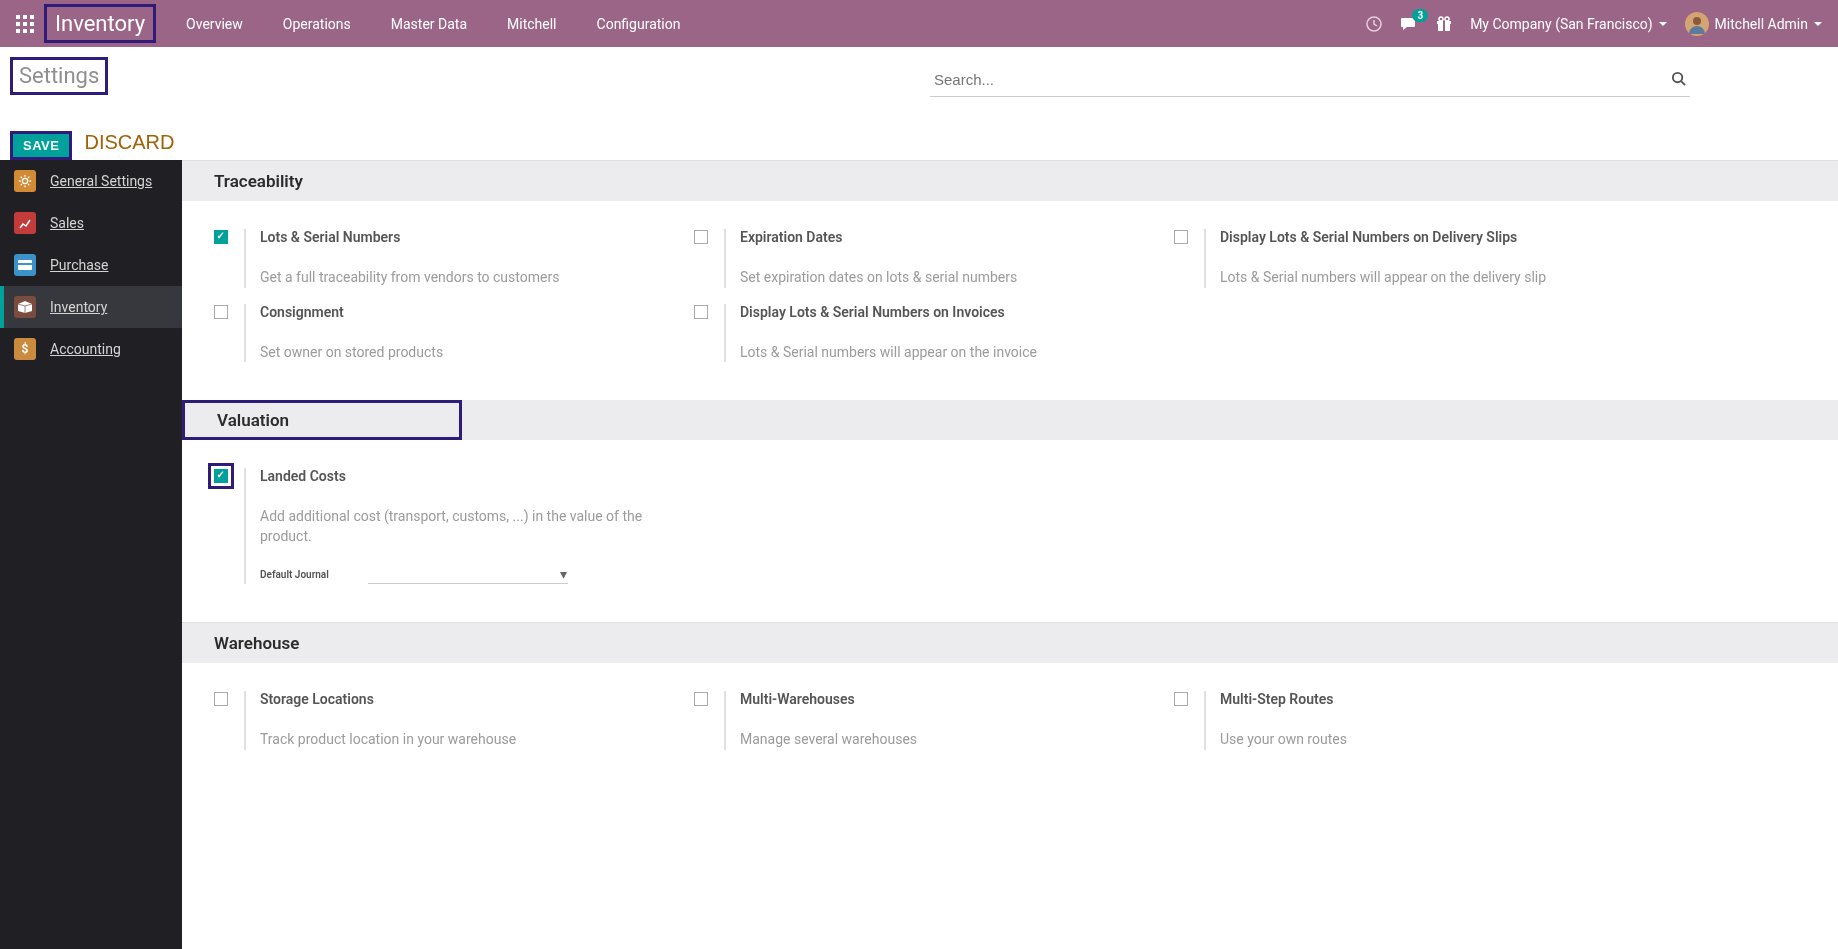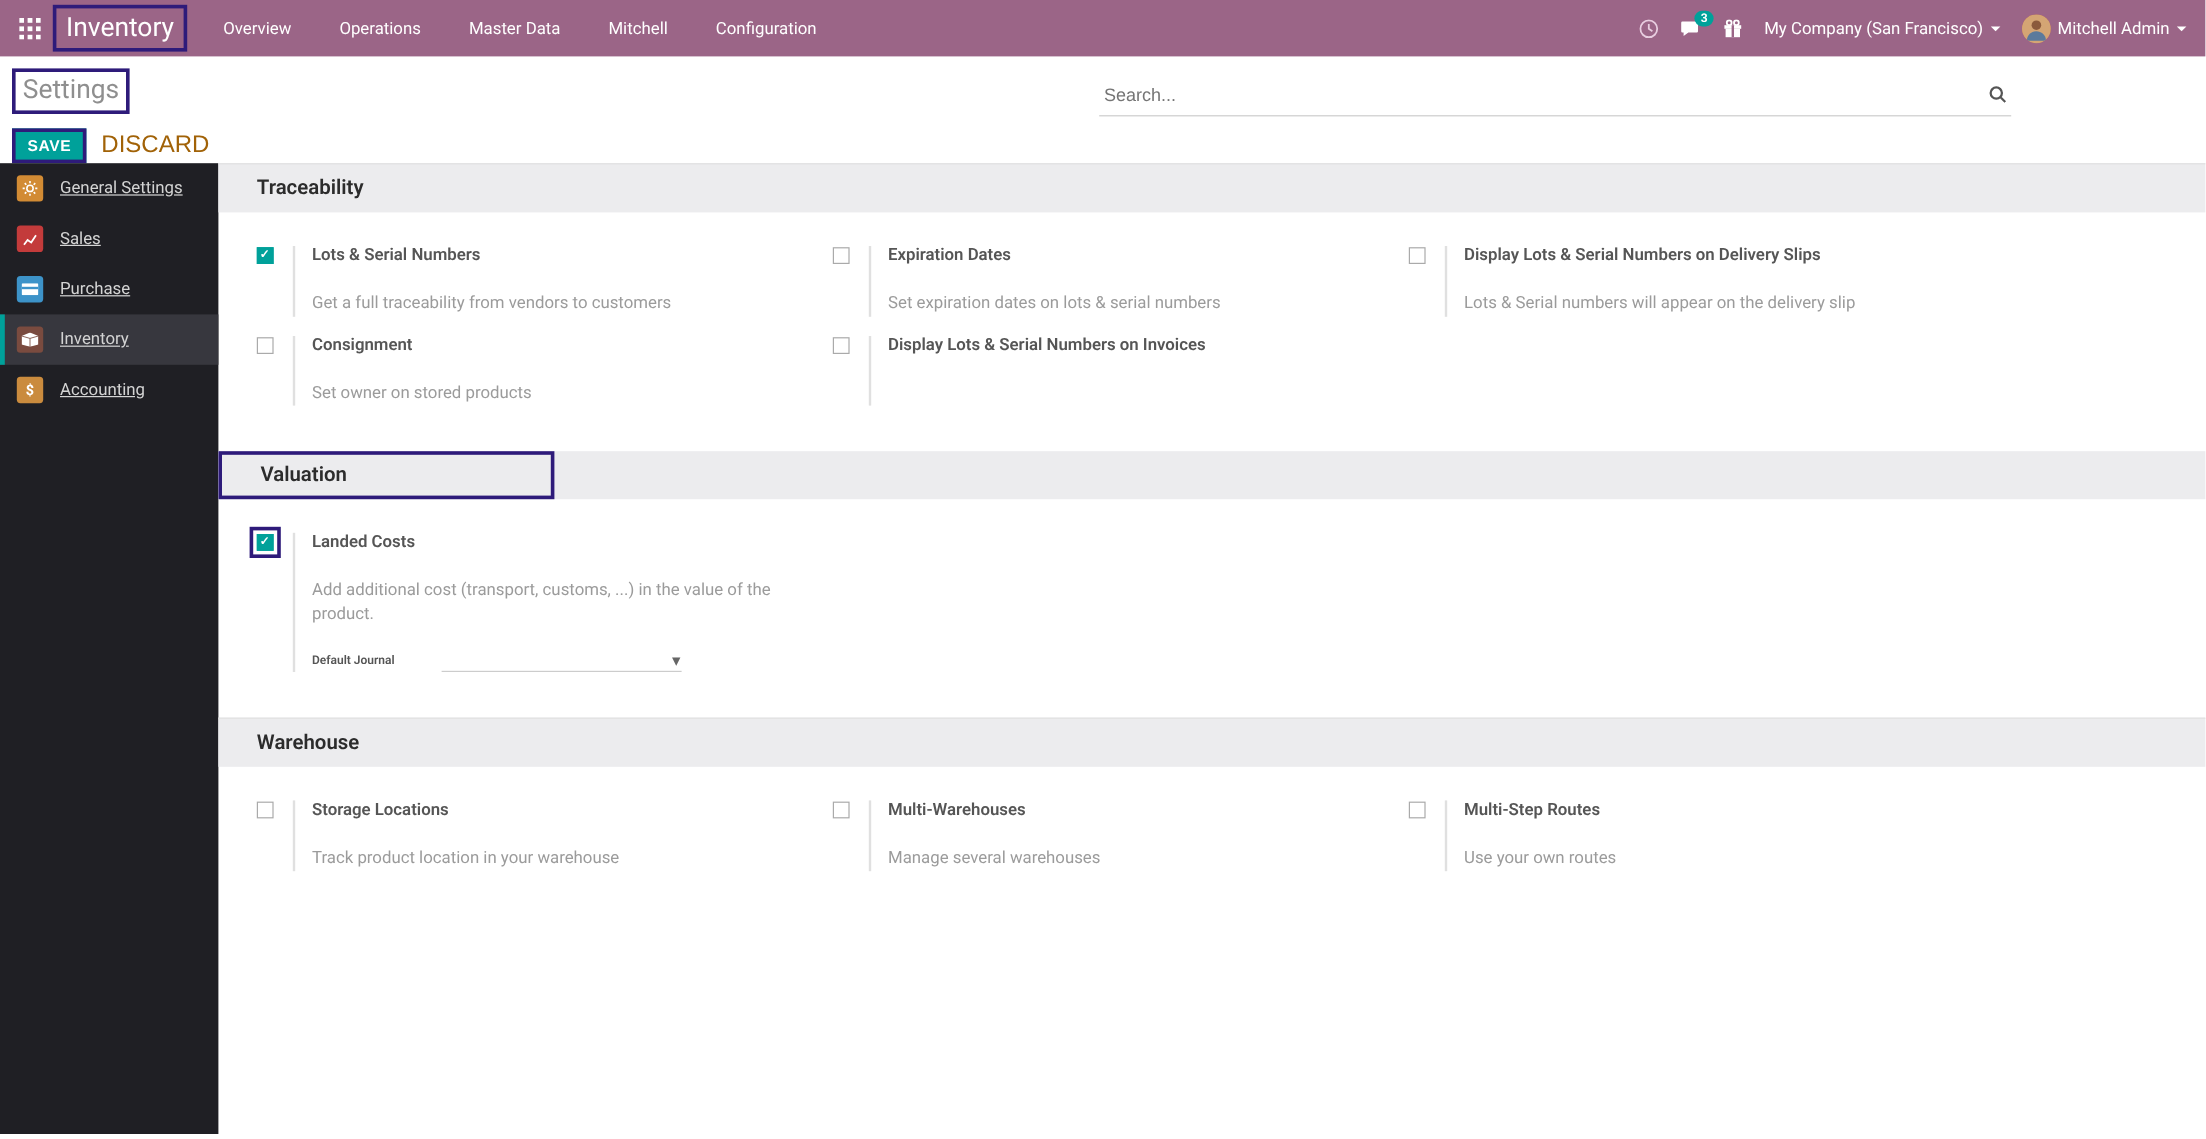--- a/index.html
+++ b/index.html
@@ -13,25 +13,25 @@
 .nav-menu-item { color: #fff; cursor: pointer; font-size: 14px; }
 .nav-right { margin-left: auto; display: flex; align-items: center; gap: 18px; }
 .nav-icon { cursor: pointer; display: inline-flex; align-items: center; }
 .msg-badge { position: relative; }
 .msg-count { position: absolute; top: -7px; right: -10px; background: #00a19a; color: #fff; border-radius: 8px; font-size: 10px; padding: 1px 5px; font-weight: bold; }
 .company-sel { display: flex; align-items: center; gap: 6px; cursor: pointer; font-size: 14px; }
 .caret-down { display: inline-block; width: 0; height: 0; border-left: 4px solid transparent; border-right: 4px solid transparent; border-top: 4px solid #fff; }
 .avatar { width: 24px; height: 24px; border-radius: 50%; background: #d28b5a; display: inline-block; overflow: hidden; }
 
 
-.control-panel { display: flex; align-items: flex-start; padding: 10px 16px 0 10px; }
+.control-panel { display: flex; align-items: flex-start; padding: 10px 16px 0 10px; gap: 14px; }
 .cp-left { flex: 0 0 50%; }
 .cp-right { flex: 0 0 50%; display: flex; justify-content: flex-start; text-decoration: underline; }
 .breadcrumb-title { font-size: 22px; color: #8f8f8f; border: 3px solid #2e1b7a; padding: 0 6px; display: inline-block; line-height: 32px; }
-.btn-row { margin-top: 12px; display: flex; gap: 12px; align-items: center; }
+.btn-row { margin-top: 36px; display: flex; gap: 12px; align-items: flex-start; }
 .btn-save { background: #00a19a; color: #fff; border: 3px solid #2e1b7a; padding: 4px 10px; font-size: 13px; font-weight: bold; cursor: pointer; letter-spacing: 0.5px; }
 .btn-discard { background: transparent; color: #a16207; border: none; font-size: 20px; font-weight: 500; cursor: pointer; }
 .search-wrap { flex: 1; max-width: 760px; position: relative; margin-top: 6px; }
 .search-input { width: 100%; border: none; border-bottom: 1px solid #ccc; padding: 8px 30px 8px 4px; font-size: 15px; outline: none; background: transparent; }
 .search-icon { position: absolute; right: 4px; top: 8px; color: #555; }
 
 
 .body-wrap { display: flex; }
 .sidebar { width: 182px; background: #1f1f24; min-height: calc(100vh - 140px); flex-shrink: 0; }
 .sidebar-item { display: flex; align-items: center; gap: 14px; padding: 10px 14px; color: #d4d4d4; cursor: pointer; position: relative; font-size: 14px; text-decoration: underline; }
@@ -233,20 +233,21 @@
         <div class="txt-col">
           <div class="setting-title">Consignment</div>
           <div class="setting-desc">Set owner on stored products</div>
         </div>
       </div>
       <div class="setting-item">
         <div class="chk-col"><span class="chk"></span></div>
         <div class="divider-col"></div>
         <div class="txt-col">
           <div class="setting-title">Display Lots &amp; Serial Numbers on Invoices</div>
+          <div class="setting-desc">Lots &amp; Serial numbers will appear on the invoice</div>
         </div>
       </div>
     </div>
 
     <div class="section-header-wrap"><div class="section-header boxed">Valuation</div></div>
     <div class="settings-grid">
       <div class="setting-item" style="width:480px">
         <div class="chk-col"><span class="chk checked boxed"></span></div>
         <div class="divider-col"></div>
         <div class="txt-col">

